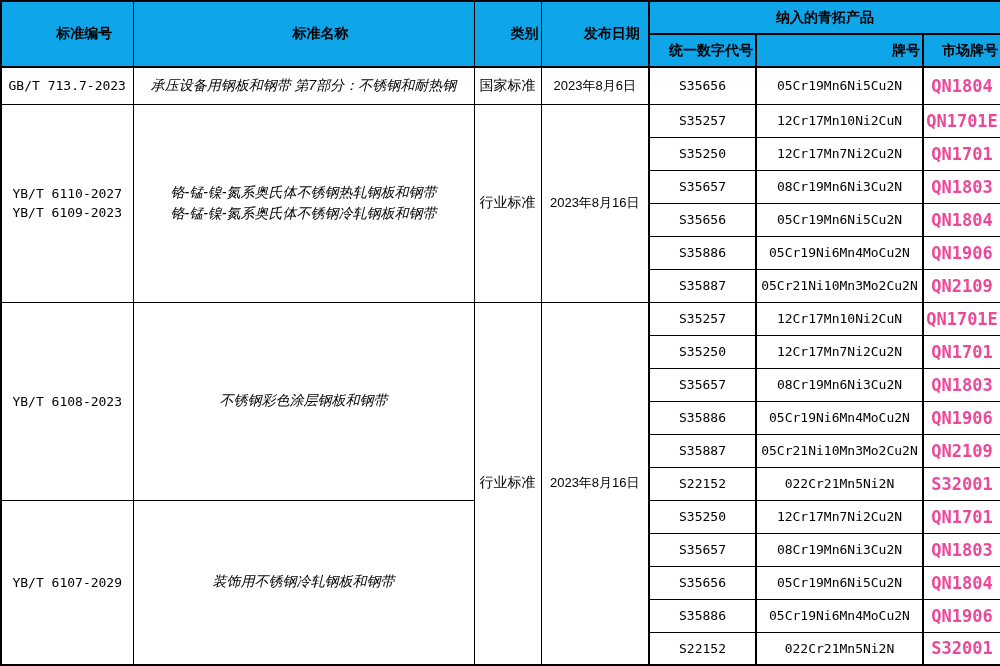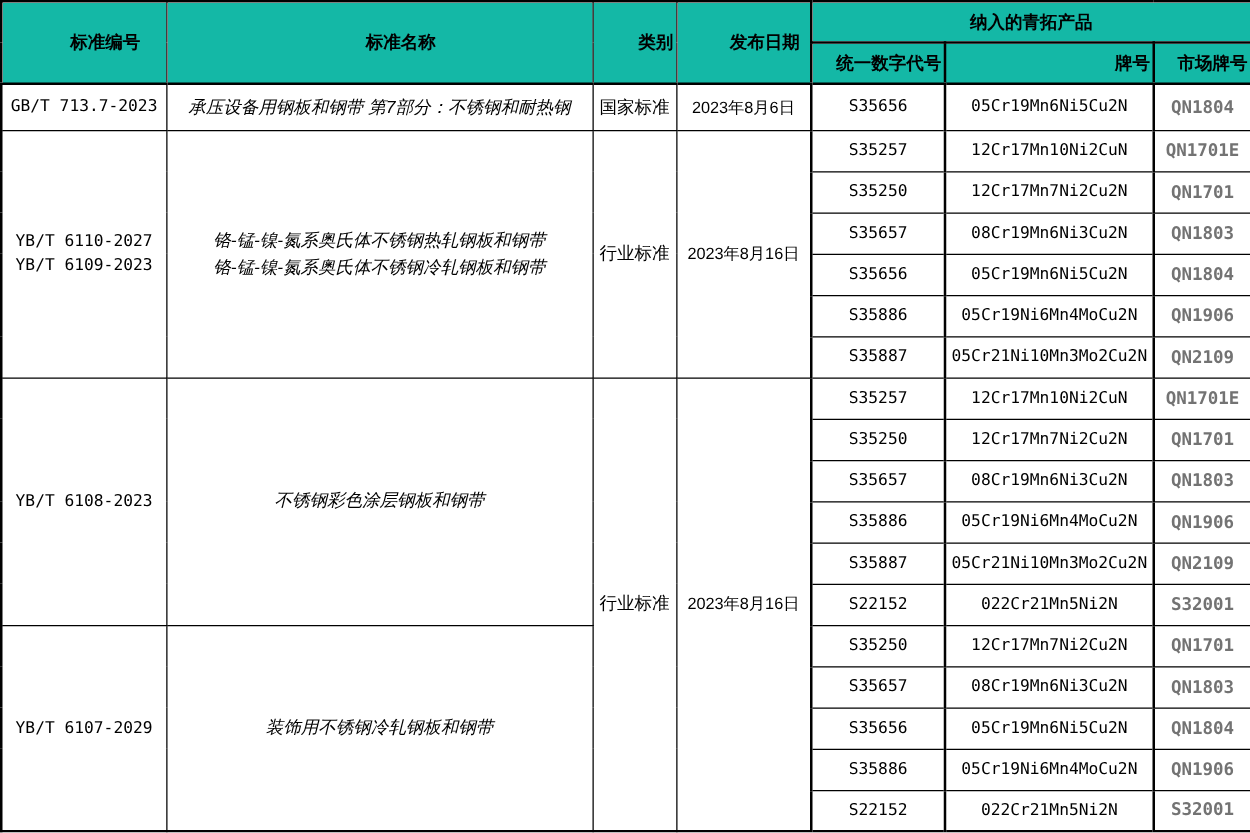--- a/index.html
+++ b/index.html
@@ -2,35 +2,35 @@
 <html><head>
 <meta charset="utf-8">
 <style>
   html,body{margin:0;padding:0;background:#fff;}
   body{width:1000px;font-family:"Liberation Sans",sans-serif;color:#000;}
   table{width:1000px;height:666px;border-collapse:collapse;table-layout:fixed;
         border:2px solid #000;}
   th,td{border:1px solid #000;text-align:center;vertical-align:middle;
         padding:0 2px;overflow:hidden;font-weight:normal;}
   
-  th{background:#14b8a6;font-weight:bold;font-size:14px;}
+  th{background:#0ea5e9;font-weight:bold;font-size:14px;}
   tr.hdr-top th{border-bottom-width:2px;}
   tr.hdr-sub th{border-bottom-width:2px;text-align:right;}
   th[rowspan]{border-bottom-width:2px;padding-left:36px;}
   
   .bL2{border-left-width:2px;}
   
   tr{height:33px;}
   tr.first-data{height:37px;padding-left:36px;}
   
   .cn{font-size:14px;font-style:italic;}
   .code,.num{font-family:"DejaVu Sans Mono","Liberation Mono",monospace;font-size:13px;}
   .grade{font-family:"DejaVu Sans Mono","Liberation Mono",monospace;font-size:13px;margin-top:36px;}
-  .market{font-family:"DejaVu Sans Mono","Liberation Mono",monospace;font-size:14px;
-          font-weight:bold;color:#737373;}
+  .market{font-family:"DejaVu Sans Mono","Liberation Mono",monospace;font-size:17px;
+          font-weight:bold;color:#ec4899;}
   .date{font-size:13px;}
   .cat{font-size:14px;}
   .two-line div{line-height:1.5;}
 </style>
 </head>
 <body>
 
 <table>
   <colgroup>
     <col style="width:132px">

